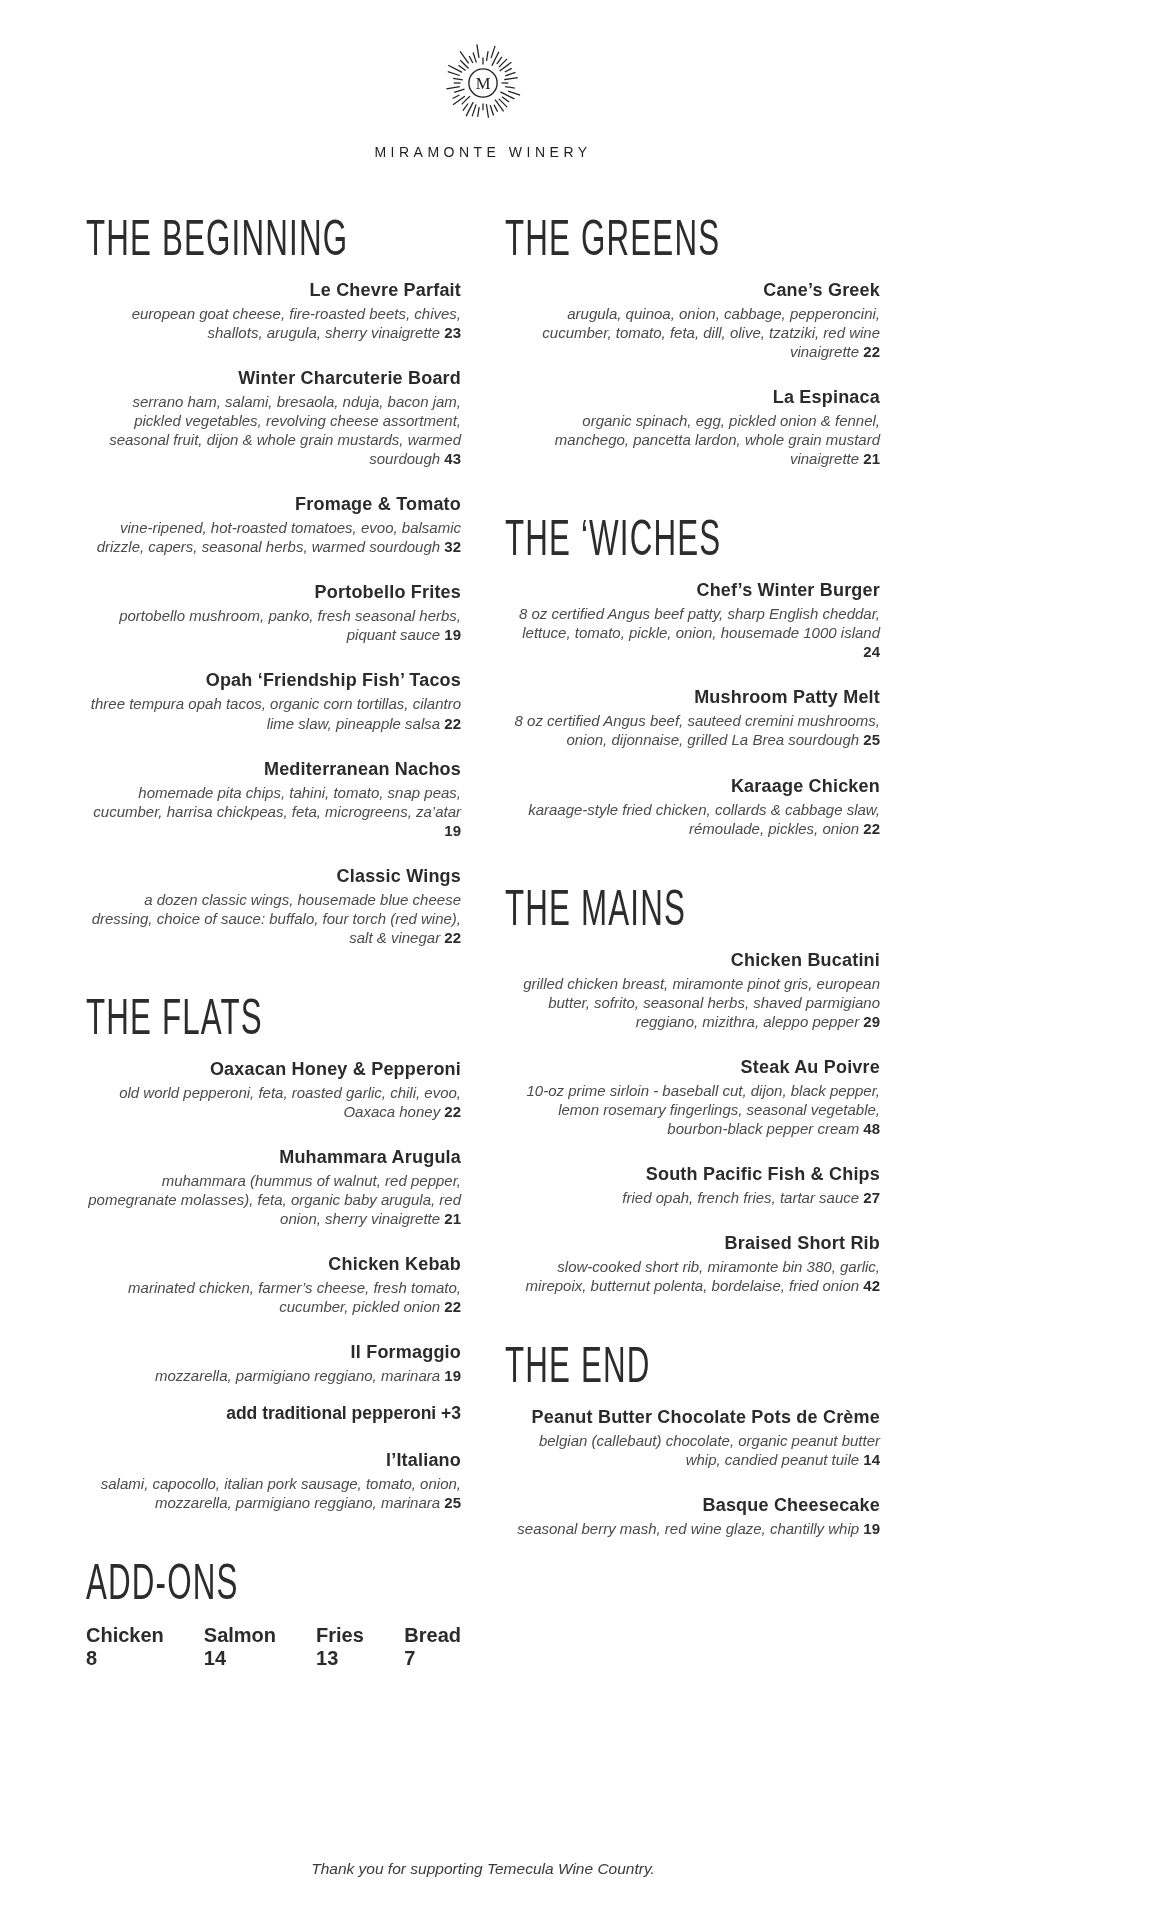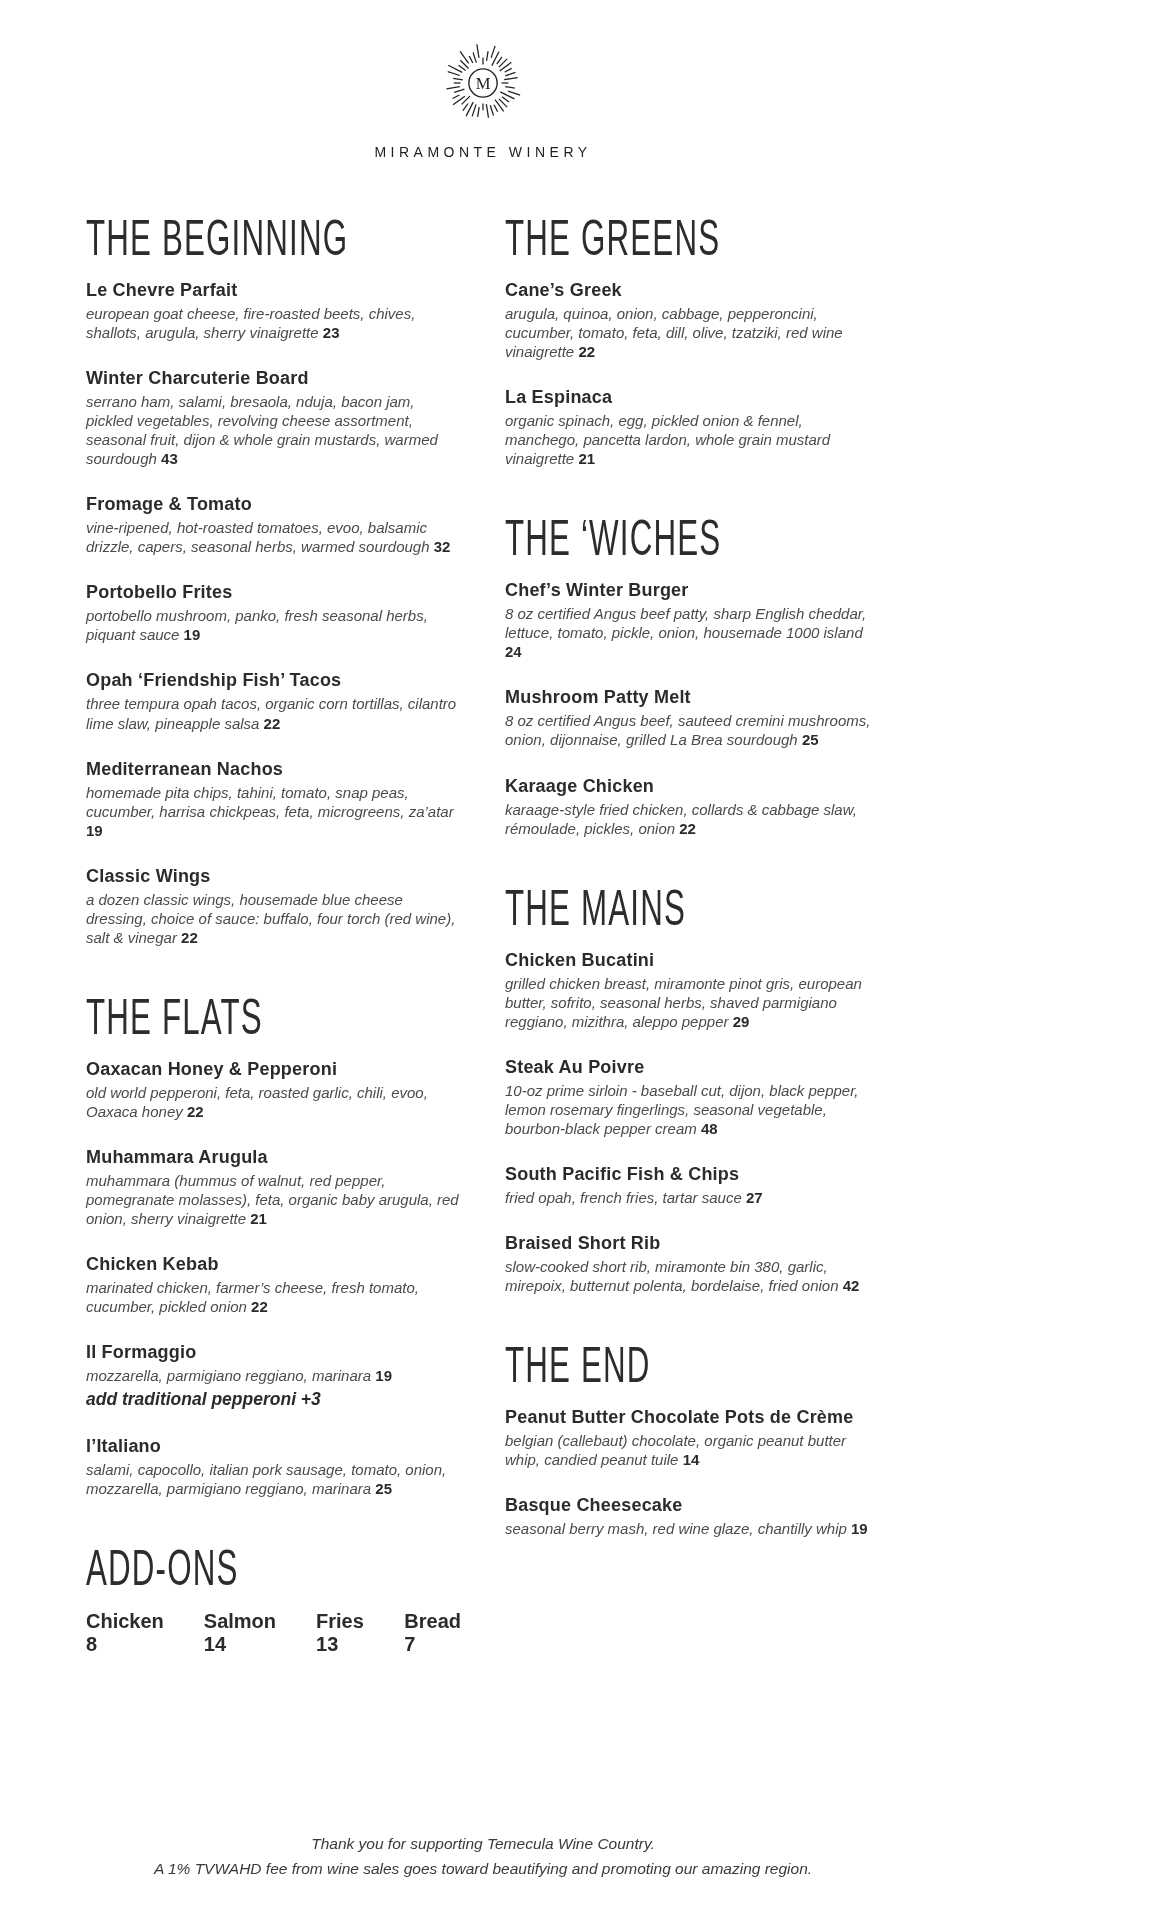--- a/index.html
+++ b/index.html
@@ -31,21 +31,21 @@
   .section-title > span{
     display:inline-block;
     font-size:54px;
     font-weight:400;
     color:#2c2c2c;
     letter-spacing:2px;
     white-space:nowrap;
     transform:scale(0.58,0.92);
     transform-origin:left bottom;
   }
-  .menu-item{margin-bottom:26px;}
+  .menu-item{margin-bottom:26px;text-align:right;}
   .item-name{
     font-weight:700;
     font-size:18px;
     color:#2b2b2b;
     letter-spacing:.2px;
     margin-bottom:3px;
   }
   .item-desc{
     font-size:15px;
     font-style:italic;
@@ -54,22 +54,21 @@
   }
   .item-price{
     font-style:normal;
     font-weight:700;
     color:#2b2b2b;
   }
   .item-note{
     font-weight:700;
     font-size:17.5px;
     color:#2b2b2b;
-    margin-top:4px;
-    font-style:italic;
+    margin-top:18px;
   }
   .addons-row{
     display:flex;
     gap:40px;
     font-weight:700;
     font-size:20px;
     color:#2b2b2b;
     margin-top:4px;
   }
   .footer{
@@ -262,15 +261,14 @@
               <div class="item-name">Basque Cheesecake</div>
               <div class="item-desc"><span>seasonal berry mash, red wine glaze, chantilly whip</span> <span class="item-price">19</span></div>
             </div>
           </section>
         </div>
     </div>
   </div>
 
   <div class="footer">
     <div>Thank you for supporting Temecula Wine Country.</div>
-    <div>A 1% TVWAHD fee from wine sales goes toward beautifying and promoting our amazing region.</div>
   </div>
 </div>
 
 </body></html>

